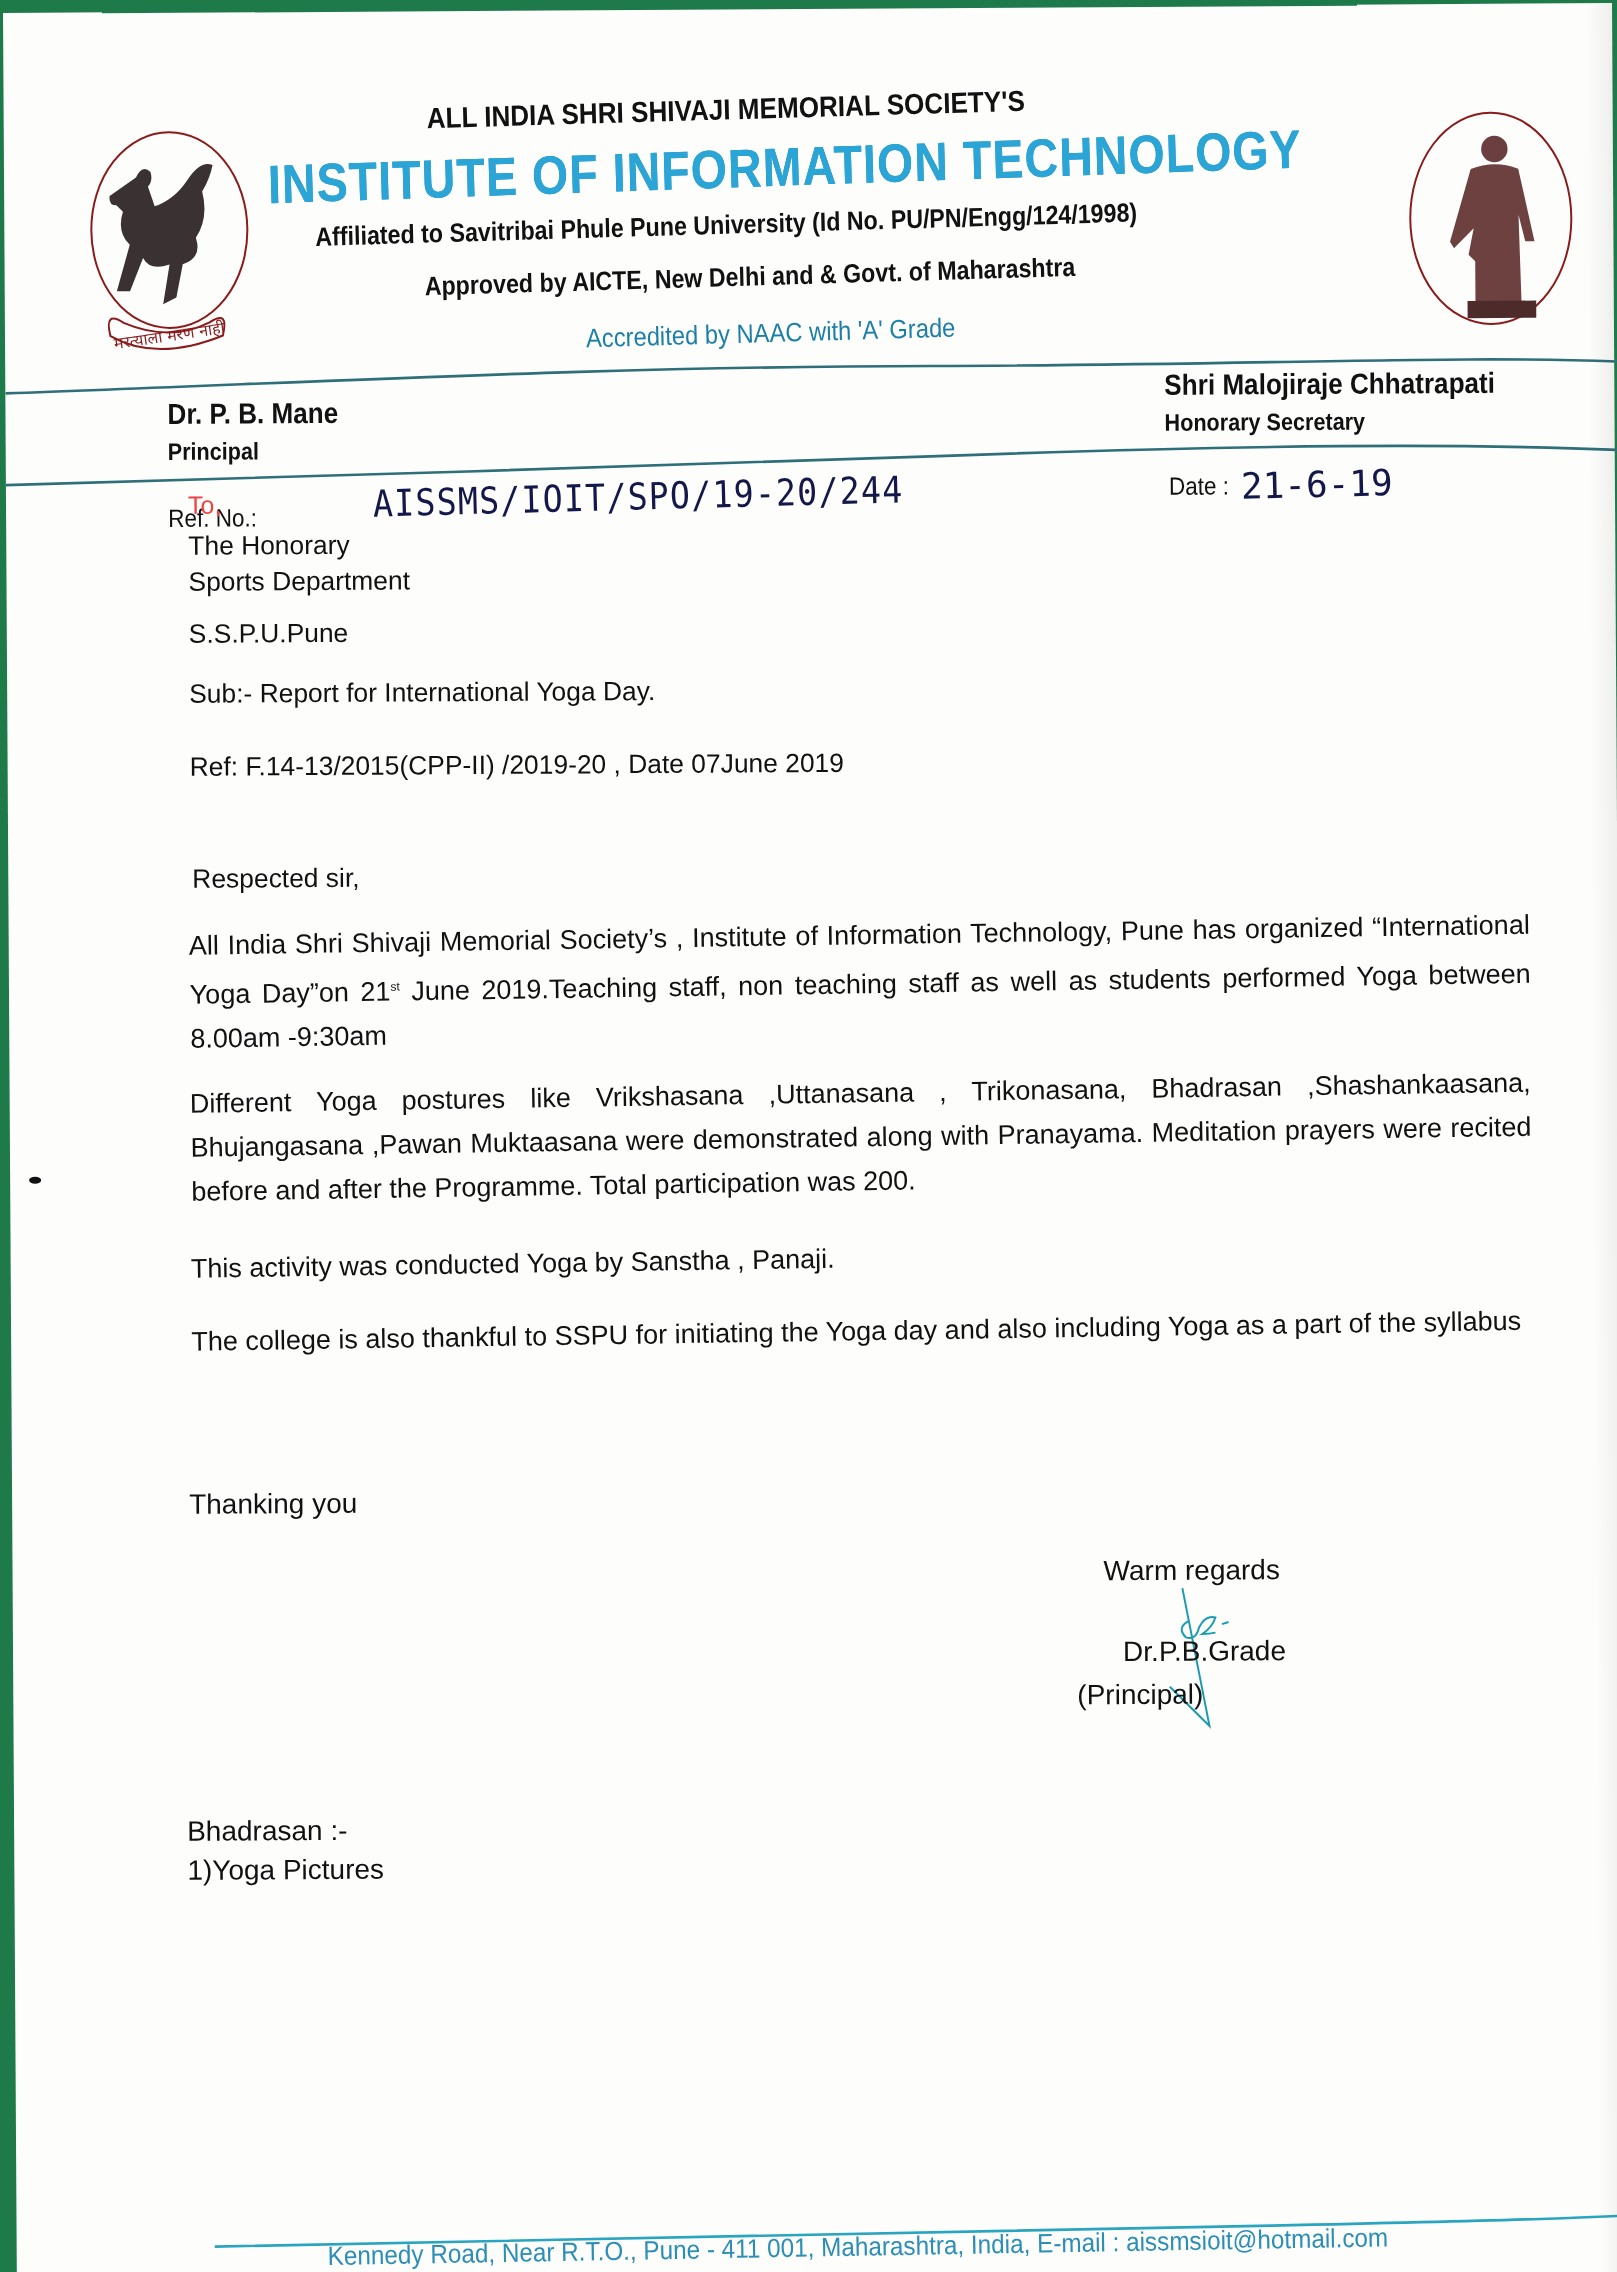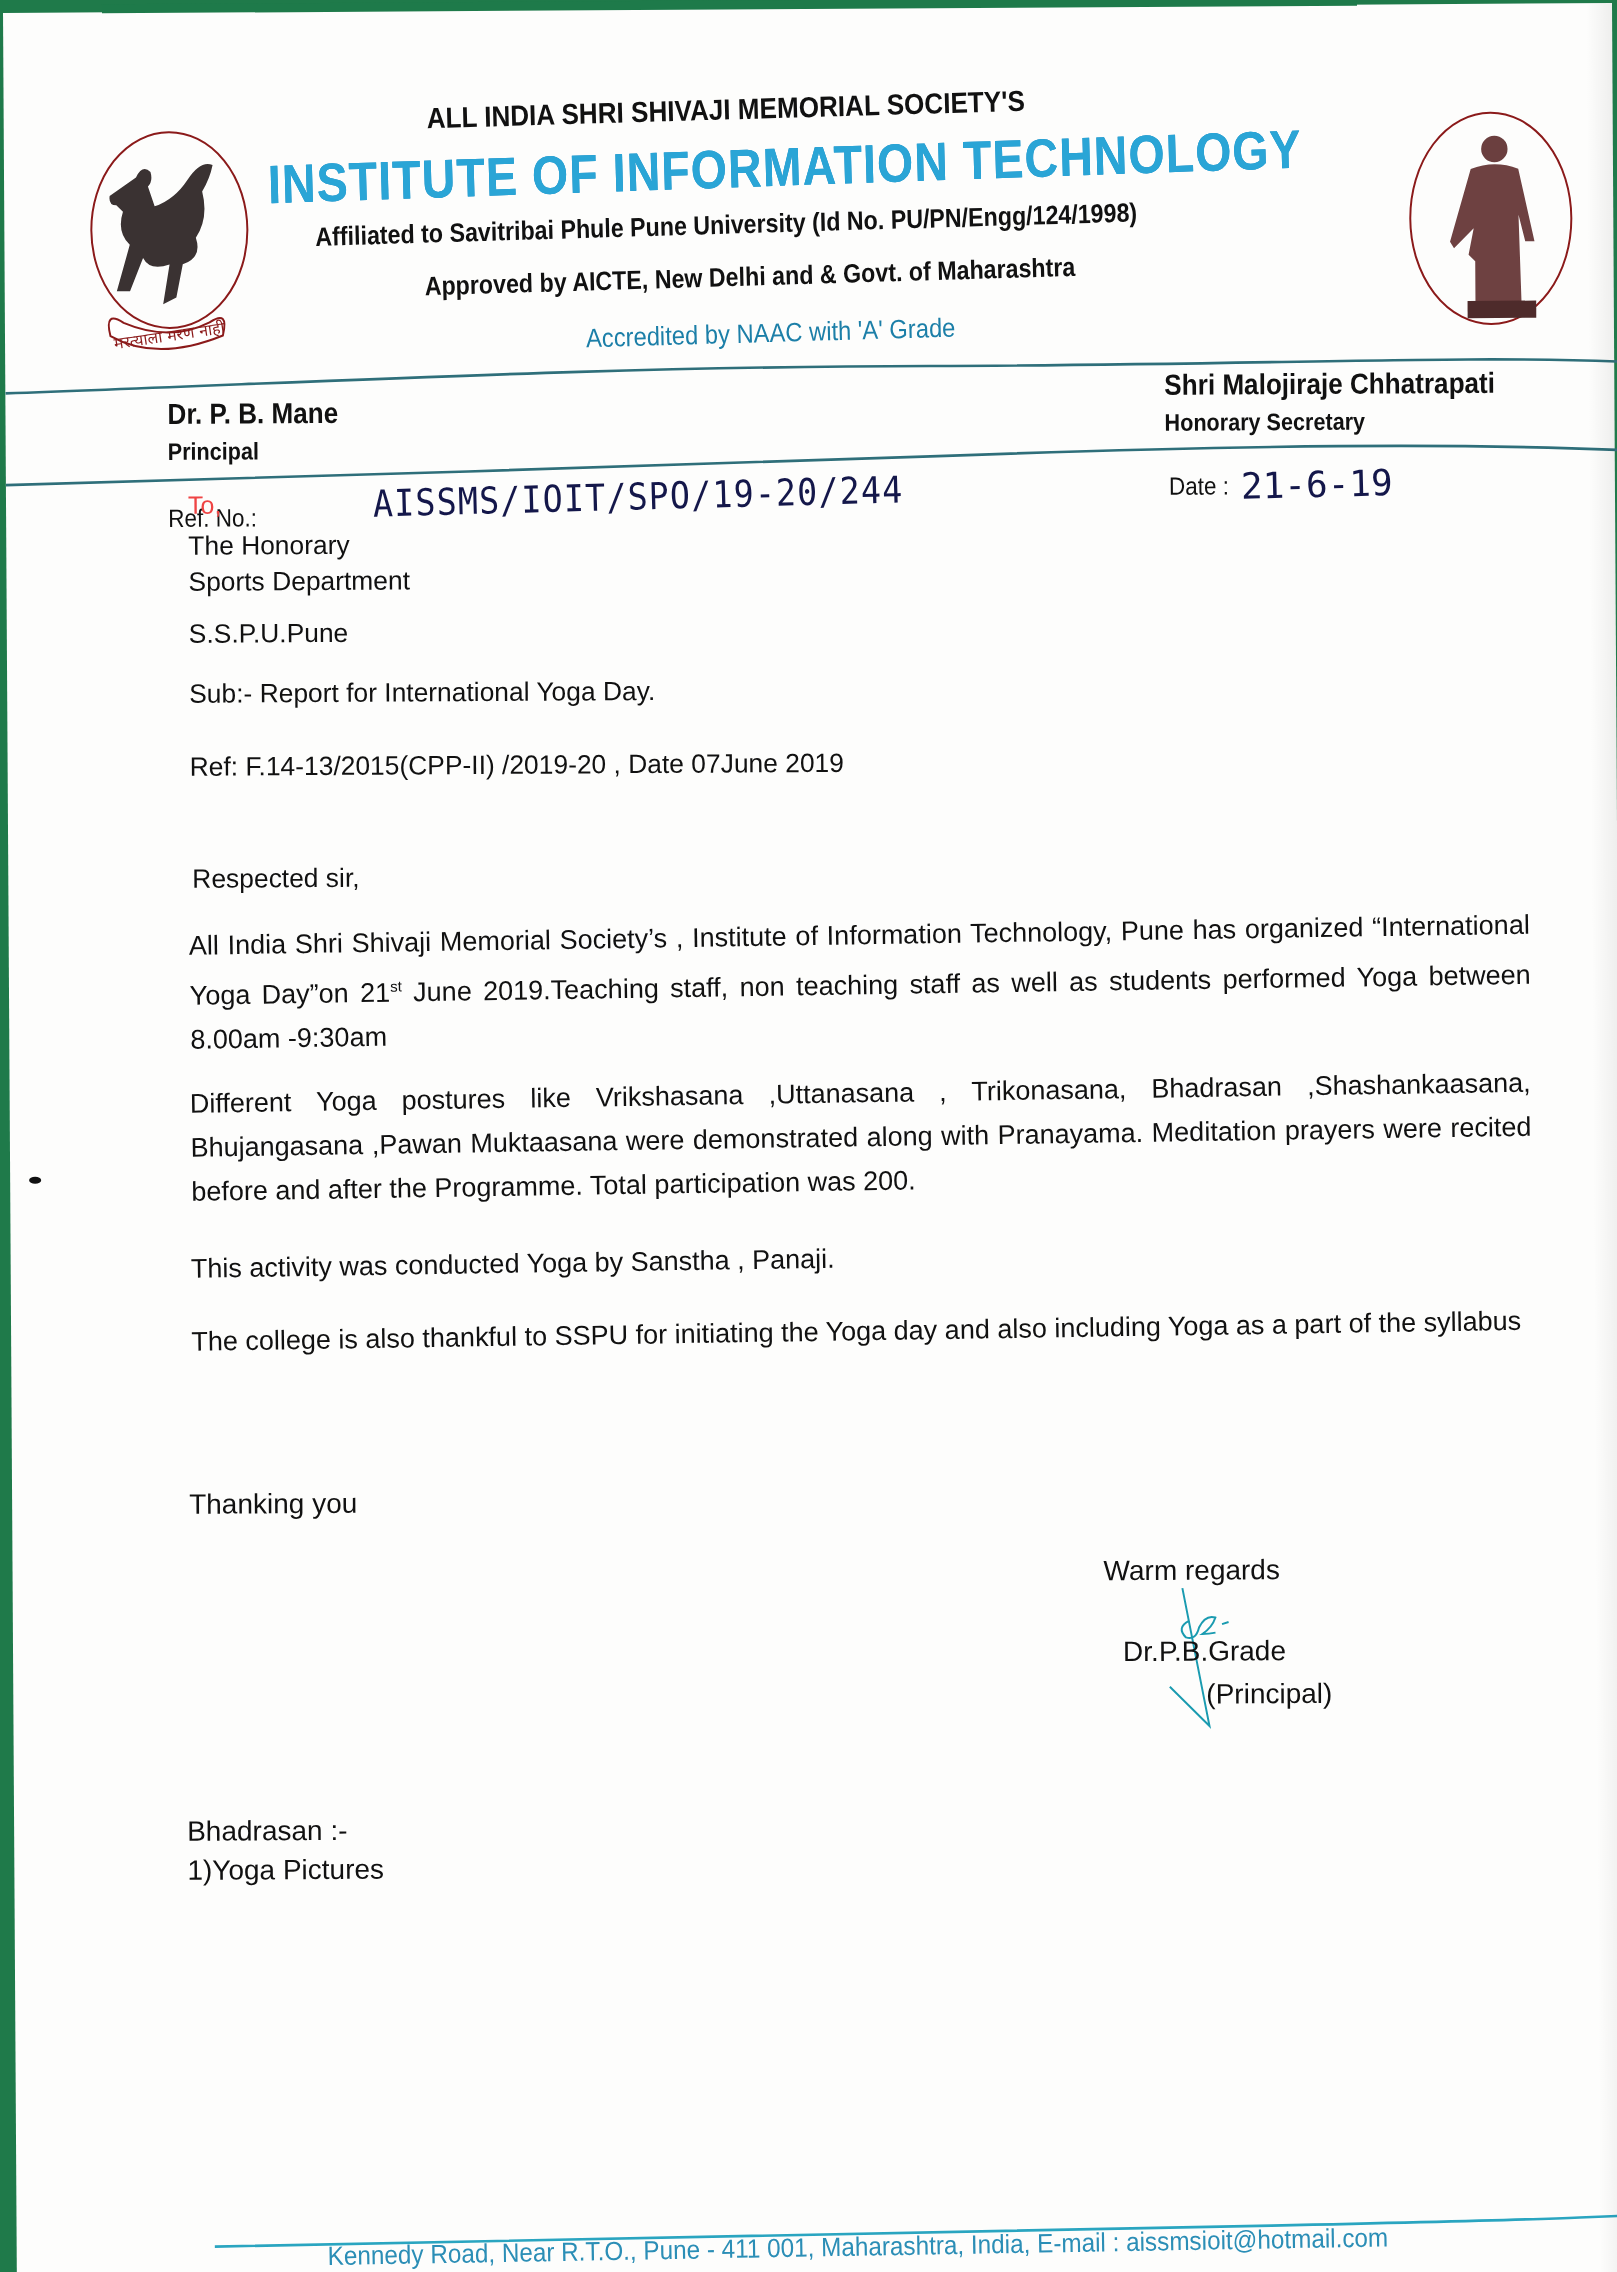--- a/index.html
+++ b/index.html
@@ -55,21 +55,21 @@
     font-family: "DejaVu Sans Mono", monospace; letter-spacing: 1.3px;
     transform-origin: left center; transform: rotate(-1.2deg) scaleX(0.9);
   }
   .date-label { left: 1163px; top: 466px; font-size: 25px; color: #111; transform-origin:left center; transform: scaleX(0.9); }
   .date-hand { left: 1235px; top: 459px; font-size: 36px; color: #14174a; font-family: "DejaVu Sans Mono", monospace; transform: rotate(-1deg); }
   .addr { left: 182px; font-size: 26.4px; color: #111; }
   .para {
     position: absolute; left: 180px; width: 1341px; font-size: 27px; color: #111;
     line-height: 44px; text-align: justify; transform-origin: left top; transform: rotate(-0.55deg);
   }
-  .para sup { font-size: 15px; margin-top: 23px; }
+  .para sup { font-size: 12px; margin-top: 23px; }
 
   .closing { font-size: 28px; color: #111; }
   .signature { left: 1150px; top: 1582px; width: 92px; height: 152px; }
 
   .footer-text {
     left: 311px; top: 2230px; font-size: 26.4px; color: #2b8eb6;
     transform-origin: left center; transform: scaleX(0.92) rotate(-0.6deg);
   }
   .dot { left: 18.5px; top: 1164px; width: 12px; height: 6.6px; background: #111; border-radius: 50%; }
   .right-shadow { right: 0; top: 0; width: 26.4px; height: 2273px; background: linear-gradient(to right, rgba(0,0,0,0), rgba(0,0,0,0.06)); }
@@ -136,21 +136,21 @@
 
   <div class="abs closing" style="left:177px; top:1477px;">Thanking you</div>
   <div class="abs closing" style="left:1091px; top:1549px;">Warm regards</div>
 
   <svg class="abs signature" viewBox="0 0 140 230">
     <path d="M30 0 L70 210 L10 150" fill="none" stroke="#1a9bb0" stroke-width="3"></path>
     <path d="M40 50 q-20 10 -5 25 q15 5 20-15 q10-20 25-15 q-5 15 -20 25 q10 0 20 -2 M90 55 l10 -3" fill="none" stroke="#1a9bb0" stroke-width="3"></path>
   </svg>
 
   <div class="abs closing" style="left:1110px; top:1630px;">Dr.P.B.Grade</div>
-  <div class="abs closing" style="left:1193px; top:1673px;text-align:right;">(Principal)</div>
+  <div class="abs closing" style="left:1064px; top:1673px;text-align:right;">(Principal)</div>
 
   <div class="abs closing" style="left:173px; top:1804px;">Bhadrasan :-</div>
   <div class="abs closing" style="left:173px; top:1843px;">1)Yoga Pictures</div>
 
   <svg class="abs wave" style="top:2207px;" viewBox="0 0 2448 60">
     <path d="M300 42 C 900 38, 1400 28, 1900 20 S 2300 12, 2448 8" fill="none" stroke="#2aa5c0" stroke-width="4"></path>
   </svg>
   <div class="abs footer-text">Kennedy Road, Near R.T.O., Pune - 411 001, Maharashtra, India, E-mail : aissmsioit@hotmail.com</div>
 
   <div class="abs dot"></div>

